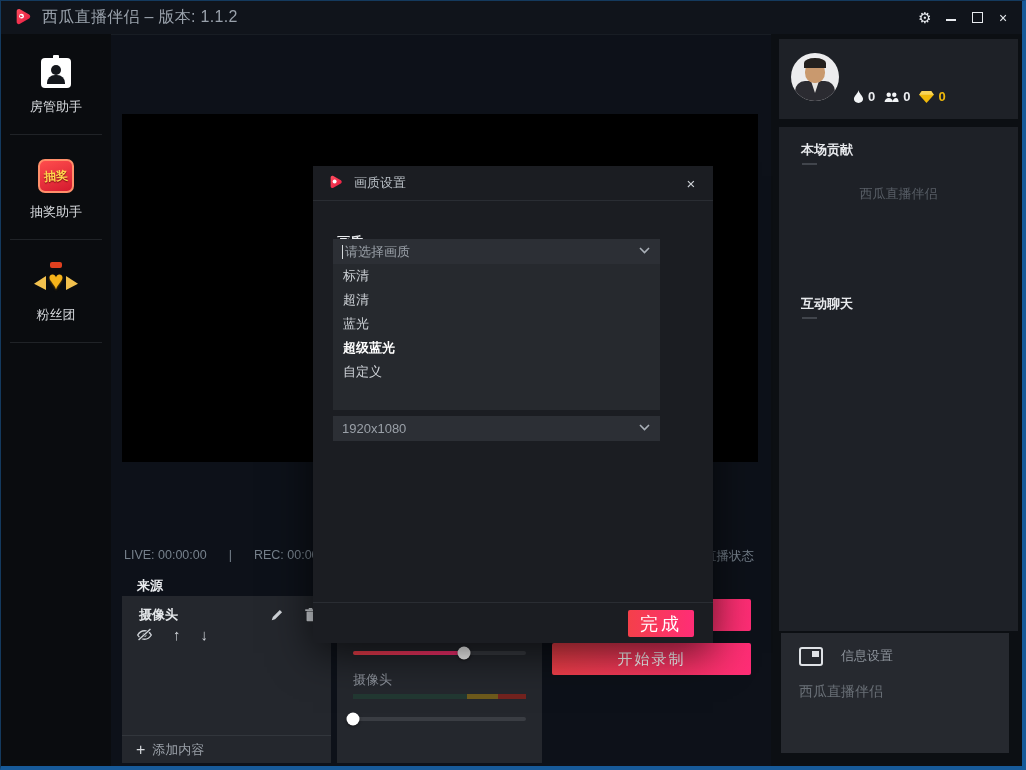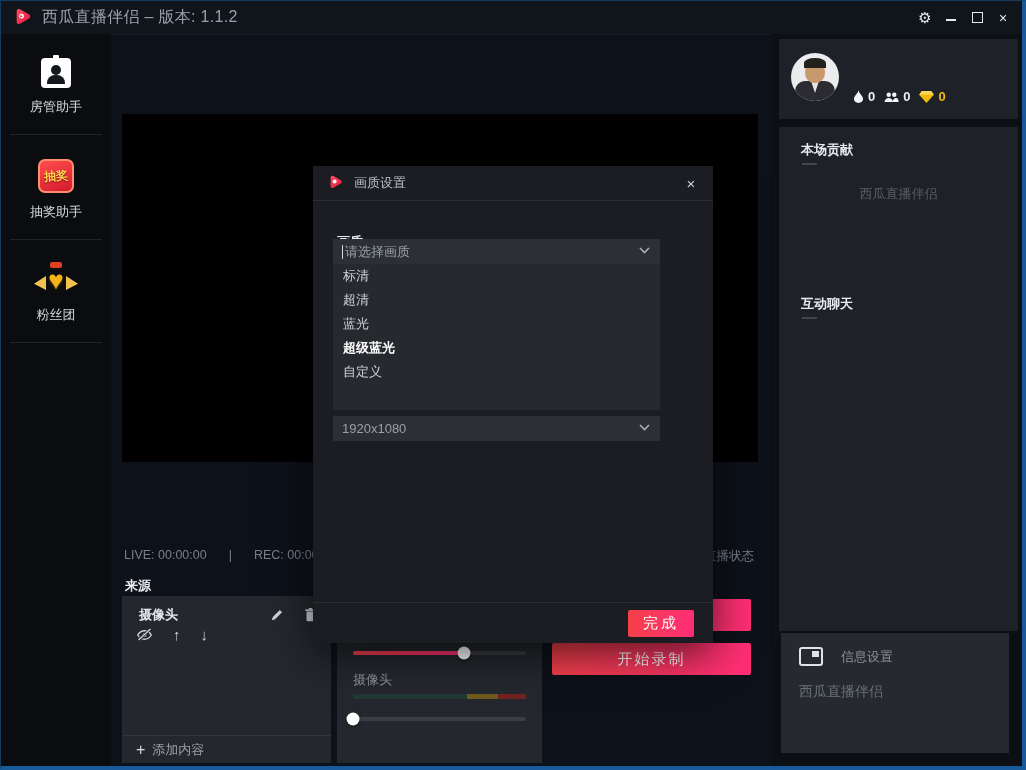--- a/index.html
+++ b/index.html
@@ -30,21 +30,21 @@
   .fanheart .heart{position:absolute;left:50%;top:2px;transform:translateX(-50%);font-size:26px;line-height:28px;color:#f5b31a;text-shadow:0 1px 2px #7a5200;}
   .fanheart .wing{position:absolute;top:12px;width:12px;height:14px;background:#f2c14e;}
   .fanheart .wl{left:0;clip-path:polygon(100% 0,100% 100%,0 55%);}
   .fanheart .wr{right:0;clip-path:polygon(0 0,0 100%,100% 55%);}
   .fanheart .crown{position:absolute;left:50%;top:-2px;transform:translateX(-50%);width:12px;height:6px;background:#e0401f;border-radius:2px;}
   
   .preview{position:absolute;left:121px;top:113px;width:636px;height:348px;background:#000;}
   .statusbar{position:absolute;left:123px;top:547px;display:flex;gap:22px;font-size:12.5px;color:#76818c;}
   .stream-state{position:absolute;left:703px;top:547px;font-size:12.5px;color:#76818c;white-space:nowrap;}
   .panel{position:absolute;background:#24272d;}
-  .src-label{position:absolute;left:124px;top:576px;font-size:13px;color:#e8eaed;font-weight:bold;}
+  .src-label{position:absolute;left:136px;top:576px;font-size:13px;color:#e8eaed;font-weight:bold;}
   .src-panel{left:121px;top:595px;width:209px;height:167px;}
   .src-item-name{position:absolute;left:17px;top:10px;font-size:13px;color:#e4e7ea;font-weight:bold;}
   .src-tools{position:absolute;right:14px;top:12px;display:flex;gap:20px;}
   .src-rowicons{position:absolute;left:14px;top:30px;display:flex;gap:20px;align-items:center;color:#cfd3d8;font-size:15px;}
   .panel-footer{position:absolute;left:0;right:0;bottom:0;height:27px;border-top:1px solid #32363c;display:flex;align-items:center;padding-left:14px;color:#9aa0a8;font-size:13px;gap:7px;cursor:pointer;}
   .audio-panel{left:336px;top:570px;width:205px;height:192px;}
   .meter{position:absolute;left:16px;width:173px;height:5px;background:linear-gradient(90deg,#223832 0%,#223832 66%,#6e5a1c 66%,#6e5a1c 84%,#73231f 84%,#73231f 100%);}
   .slider{position:absolute;left:16px;width:173px;height:4px;background:#3a3d43;border-radius:2px;}
   .slider .fill{position:absolute;left:0;top:0;height:100%;border-radius:2px;background:linear-gradient(90deg,#f4404a,#ff2d76);}
   .slider .thumb{position:absolute;top:50%;width:13px;height:13px;border-radius:50%;background:#fff;transform:translate(-50%,-50%);box-shadow:0 1px 3px rgba(0,0,0,.5);cursor:pointer;}
@@ -61,21 +61,21 @@
   .avatar .hair{position:absolute;left:13px;top:5px;width:22px;height:10px;border-radius:50% 50% 0 0;background:#23201e;}
   .avatar .bd{position:absolute;left:4px;top:28px;width:40px;height:22px;border-radius:10px 10px 0 0;background:#2b2b31;}
   .avatar .sh{position:absolute;left:20px;top:28px;width:8px;height:12px;background:#e8e6e2;clip-path:polygon(0 0,100% 0,50% 100%);}
   .stats{position:absolute;left:74px;top:50px;display:flex;align-items:center;gap:9px;font-size:13px;font-weight:bold;color:#eceef1;}
   .stats .grp{display:flex;align-items:center;gap:4px;}
   .stat-diamond{color:#f0b90b;}
   .contrib-card{top:93px;height:178px;}
   .contrib-empty{position:absolute;left:0;right:0;top:58px;text-align:center;font-size:13px;color:#585e66;}
   .chat-card{top:247px;height:350px;}
   .msg-card{position:absolute;left:10px;top:599px;width:228px;height:120px;background:#26292f;}
-  .msg-row{position:absolute;left:18px;top:14px;display:flex;align-items:center;gap:18px;cursor:pointer;}
+  .msg-row{position:absolute;left:18px;top:14px;display:flex;gap:18px;cursor:pointer;}
   .msg-icon{position:relative;width:20px;height:15px;border:2px solid #dfe2e6;border-radius:3px;}
   .msg-icon i{position:absolute;right:2px;top:2px;width:7px;height:6px;background:#dfe2e6;}
   .msg-label{font-size:13px;color:#8d939b;}
   .msg-placeholder{position:absolute;left:18px;top:50px;font-size:14px;color:#6a7077;cursor:text;}
   
   .modal{position:absolute;left:312px;top:145px;width:400px;height:477px;background:#1b1d22;z-index:40;box-shadow:0 10px 40px rgba(0,0,0,.65);margin-top:20px;}
   .modal-header{position:relative;height:34px;border-bottom:1px solid #2a2d33;display:flex;align-items:center;}
   .modal-header .logo{width:18px;height:18px;margin-left:13px;}
   .modal-title{margin-left:10px;font-size:13px;color:#b9bfc6;}
   .modal-close{position:absolute;right:8px;top:0;width:28px;height:34px;display:flex;align-items:center;justify-content:center;color:#cfd3d8;font-size:15px;cursor:pointer;}
@@ -83,21 +83,21 @@
   .select{position:absolute;left:20px;width:327px;height:25px;background:#2c2f35;display:flex;align-items:center;padding-left:9px;box-sizing:border-box;cursor:pointer;}
   .select .ph{font-size:13px;color:#9aa0a8;}
   .select .caret{width:1px;height:14px;background:#d6dadd;margin-right:2px;}
   .select .chev{position:absolute;right:10px;top:8px;}
   .sel-quality{top:73px;}
   .options{position:absolute;left:20px;top:98px;width:327px;height:146px;background:#26292e;overflow:hidden;}
   .opt{height:24px;line-height:24px;padding-left:10px;font-size:13px;color:#cfd3d8;cursor:pointer;}
   .opt.hl{color:#ffffff;font-weight:bold;}
   .sel-res{top:250px;}
   .modal-footer{position:absolute;left:0;right:0;bottom:0;height:40px;border-top:1px solid #2a2d33;}
-  .done-btn{position:absolute;right:19px;bottom:6px;width:66px;height:27px;border:none;border-radius:2px;background:linear-gradient(90deg,#f4404a,#ff2d76);color:#fff;font-size:15px;letter-spacing:3px;cursor:pointer;font-family:inherit;display:flex;align-items:center;justify-content:center;}
+  .done-btn{position:absolute;right:19px;bottom:6px;width:66px;height:27px;border:none;border-radius:2px;background:linear-gradient(90deg,#f4404a,#ff2d76);color:#fff;font-size:18px;letter-spacing:3px;cursor:pointer;font-family:inherit;display:flex;align-items:center;justify-content:center;}
   svg{display:block;}
 </style>
 </head>
 <body>
 
 <div id="app">
 
   <div class="titlebar">
     <svg class="logo" viewBox="0 0 24 24">
       <defs>

